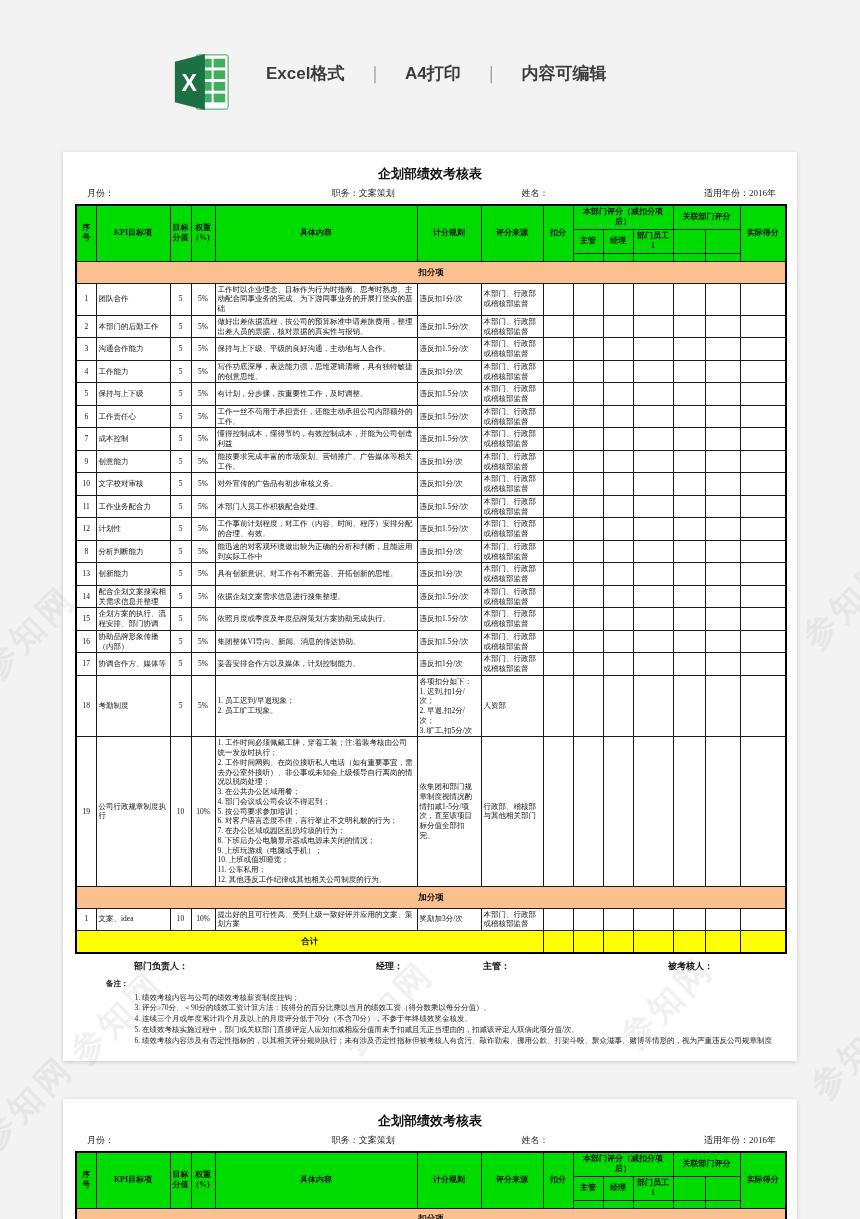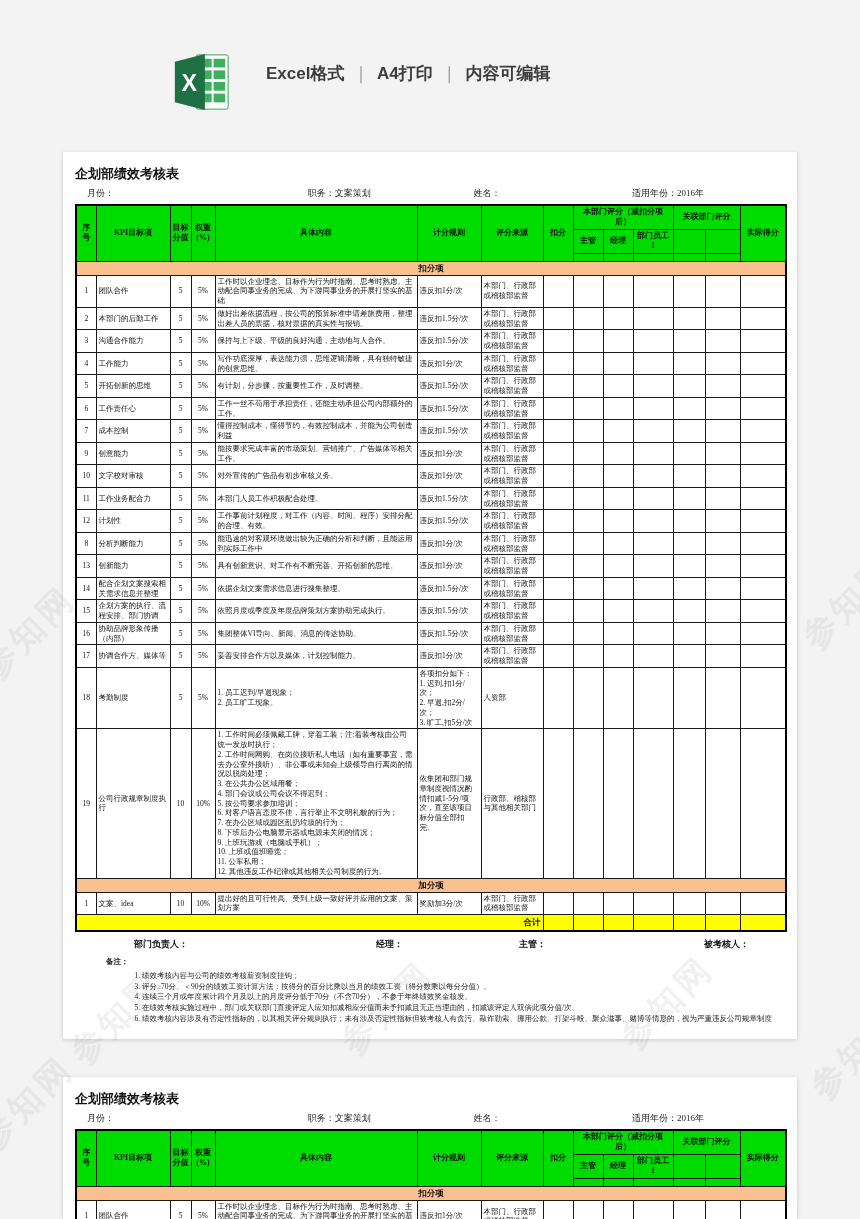--- a/index.html
+++ b/index.html
@@ -21,42 +21,43 @@
     padding:50px 0 0 170px;
     display:flex;align-items:flex-start;gap:34px;
     height:150px;
   }
   .brand-text .title{
     font-size:31px;font-weight:bold;color:var(--green-title);
     letter-spacing:1px;line-height:1.15;
   }
   .brand-text .subtitle{
     margin-top:12px;font-size:17px;font-weight:bold;color:#3c3c3c;
-    display:flex;align-items:center;gap:8px;
+    display:flex;align-items:center;gap:22px;
   }
   .brand-text .sep{color:#8a8a8a;font-weight:normal;}
   
   .xlicon{width:62px;height:64px;flex:0 0 auto;}
   
   .card{
     width:734px;margin:0 auto;background:#fff;
     box-shadow:0 1px 4px rgba(0,0,0,0.18);
     padding:10px 12px 14px 12px;
   }
   #card1{margin-top:2px;}
   #card2{margin-top:38px;height:143px;overflow:hidden;}
   .sheet-title{
-    text-align:left;font-size:13px;font-weight:bold;color:#111;
+    text-align:center;font-size:13px;font-weight:bold;color:#111;
     font-family:"Liberation Serif","DejaVu Serif",serif;
     padding:3px 0 4px 0;
   }
   .info-row{
     display:grid;grid-template-columns:32% 24% 23% 21%;
     font-size:9px;color:#222;padding:0 8px 4px 12px;
     font-family:"Liberation Serif","DejaVu Serif",serif;
+    gap:24px;
   }
   
   table.kpi{
     width:710px;border-collapse:collapse;table-layout:fixed;
     border:2px solid #000;
     font-family:"Liberation Serif","DejaVu Serif",serif;
   }
   table.kpi th,table.kpi td{
     border:1px solid #1a1a1a;
     font-size:7.5px;line-height:1.3;color:#111;
@@ -68,34 +69,34 @@
     font-weight:bold;text-align:center;font-size:8px;
   }
   tr.hdr-1 th{height:20px;}
   tr.hdr-2 th{height:13px;font-size:7.5px;}
   tr.hdr-3 th{height:8px;}
   td.c{text-align:center;}
   td.l{text-align:left;}
   td.pre{white-space:pre-line;}
   tr.band td{
     background:var(--orange-band);font-weight:bold;text-align:center;
-    font-size:8.5px;height:14px;padding:1px;
+    font-size:8.5px;height:22px;padding:1px;
   }
   tr.total td{
-    background:var(--yellow-total);font-weight:bold;text-align:right;
-    font-size:8.5px;height:16px;
+    background:var(--yellow-total);font-weight:bold;text-align:center;
+    font-size:8.5px;height:22px;
   }
   .sign-row{
     display:flex;font-size:9px;font-weight:bold;color:#111;
     padding:6px 0 4px 0;
     font-family:"Liberation Serif","DejaVu Serif",serif;
   }
   .sign-row span:nth-child(1){margin-left:38px;padding-left:21px;}
   .sign-row span:nth-child(2){margin-left:188px;}
-  .sign-row span:nth-child(3){margin-left:116px;}
+  .sign-row span:nth-child(3){margin-left:80px;}
   .sign-row span:nth-child(4){margin-left:158px;}
   .notes{
     display:flex;gap:6px;padding:2px 0 0 18px;
     font-size:7.5px;color:#222;line-height:1.45;
     font-family:"Liberation Serif","DejaVu Serif",serif;
     justify-content:center;
   }
   .notes .label{font-weight:bold;white-space:nowrap;}
   .notes ol{list-style:none;margin-top:14px;}
   
@@ -256,21 +257,21 @@
             <td></td>
             <td></td>
             <td></td>
             <td></td>
             <td></td>
             <td></td>
             <td></td>
           </tr>
           <tr>
             <td class="c">5</td>
-            <td class="l">开拓创新的思维</td>
+            <td class="l">保持与上下级</td>
             <td class="c">5</td>
             <td class="c">5%</td>
             <td class="l pre">有计划，分步骤，按重要性工作，及时调整。</td>
             <td class="l pre">违反扣1.5分/次</td>
             <td class="l">本部门、行政部或稽核部监督</td>
             <td></td>
             <td></td>
             <td></td>
             <td></td>
             <td></td>

